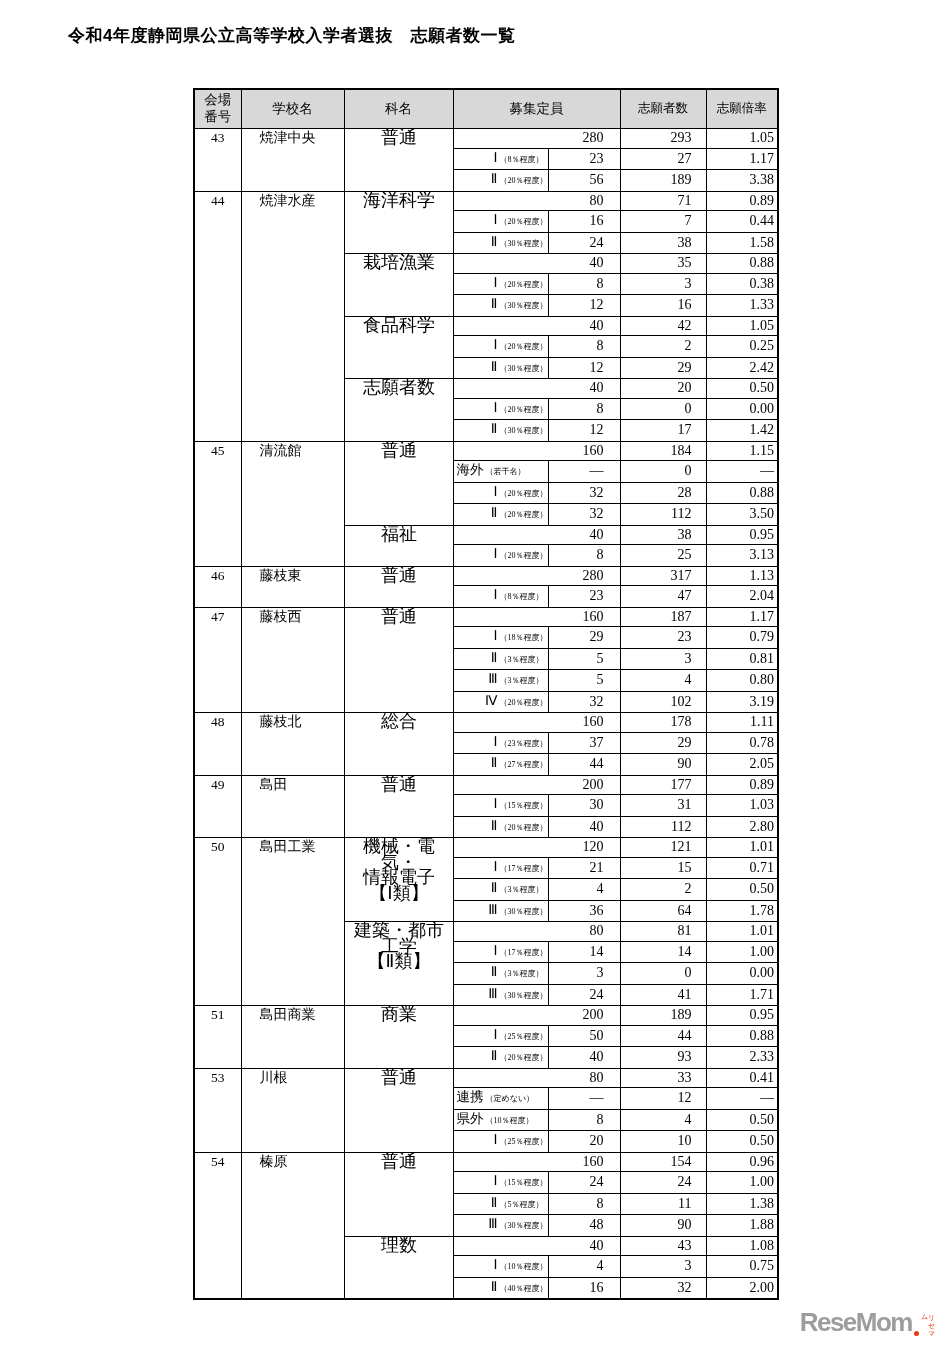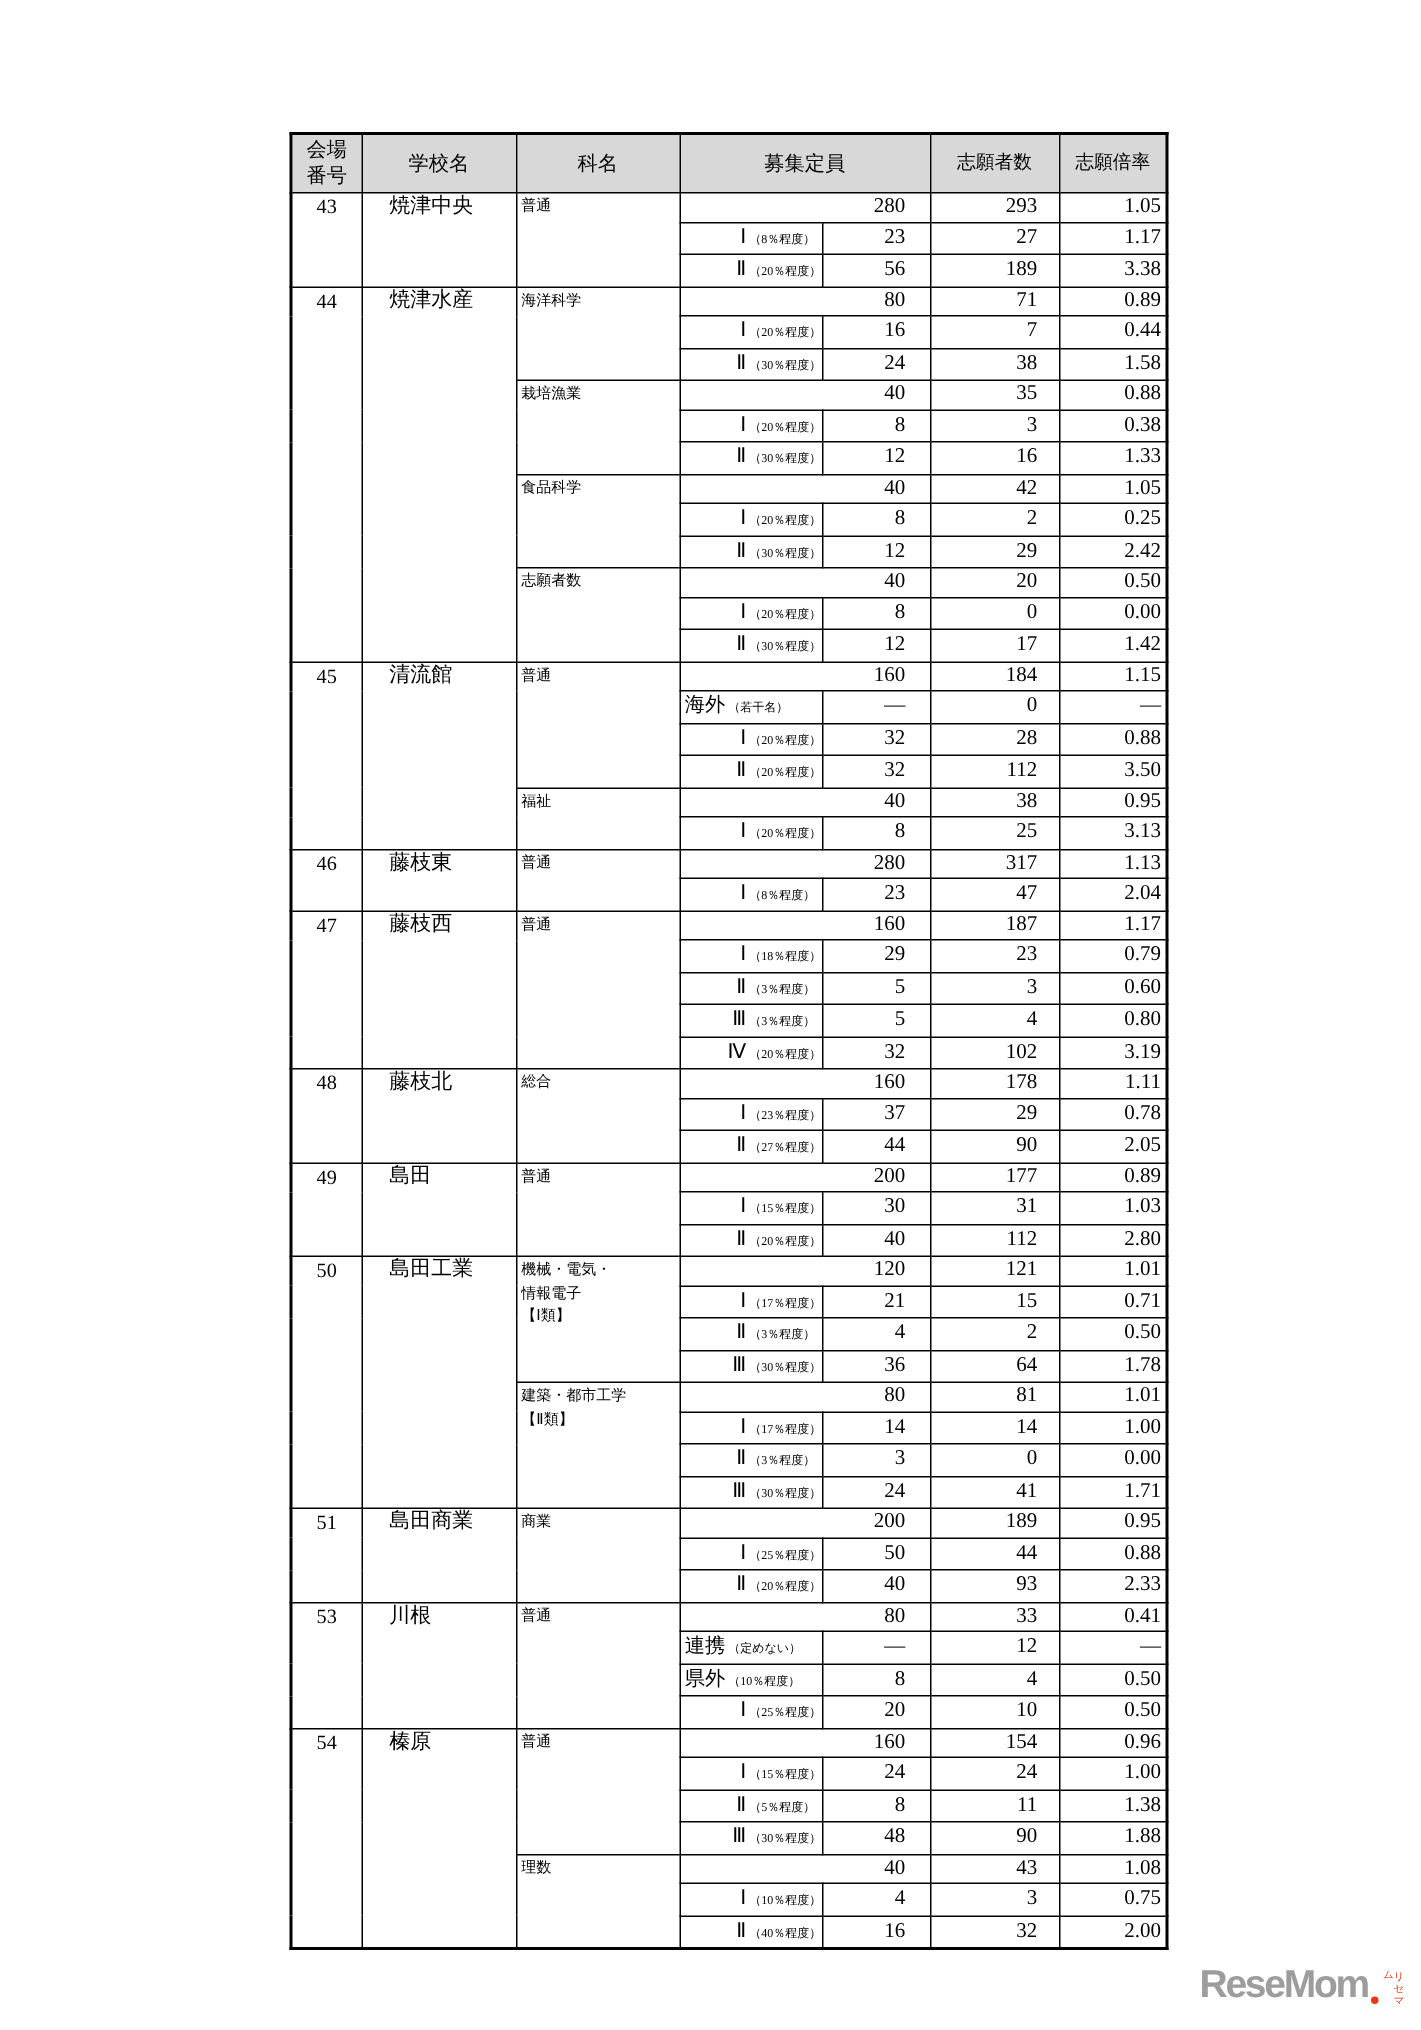--- a/index.html
+++ b/index.html
@@ -16,21 +16,21 @@
   table.main { border-collapse:collapse; table-layout:fixed; border:2px solid #000; }
   th, td { border:1px solid #000; padding:0; overflow:hidden; }
   thead th {
     background:#d8d8d8; height:38px; text-align:center; vertical-align:middle;
     font-weight:normal; font-size:13.5px; line-height:1.25; white-space:pre-line;
   }
   thead th.small { font-size:12.5px; }
   td { height:18.5px; line-height:18.5px; font-size:13.5px; }
   td.venue  { text-align:center; vertical-align:top; }
   td.school { text-align:left; vertical-align:top; padding-left:18px; font-size:14px; white-space:nowrap; }
-  td.dept   { text-align:left; vertical-align:top; padding:1px 2px 0 3px; font-size:10px;
+  td.dept   { text-align:center; vertical-align:top; padding:1px 2px 0 3px; font-size:18px;
               line-height:15.5px; white-space:pre-line; }
   td.sel    { padding-left:2px; white-space:nowrap;margin-left:13px; }
   td.num    { text-align:right; font-size:14px; }
   td.cap    { padding-right:16px;padding-left:23px; }
   td.app    { padding-right:14px; }
   td.ratio  { padding-right:3px; }
   .sel-type { display:inline-block; width:42px; text-align:right; }
   .sel-type.wide { width:auto; text-align:left; padding-left:1px; }
   .sel-note { font-size:8px; margin-left:2px; }
   .logo {
@@ -43,20 +43,21 @@
   .logo-sub {
     writing-mode:vertical-rl; font-size:7px; letter-spacing:1px;
     color:#e8380d; height:30px; line-height:1;
   }
 </style>
 </head>
 <body>
 
 <div class="page">
 
+  <h1 class="title">令和4年度静岡県公立高等学校入学者選抜　志願者数一覧</h1>
 
   <div class="table-wrap">
     <table class="main">
       <colgroup>
         <col style="width:47px">
         <col style="width:103px">
         <col style="width:109px">
         <col style="width:93px">
         <col style="width:72px">
         <col style="width:86px">
@@ -231,21 +232,21 @@
           <tr>
             <td class="sel"><span class="sel-type">Ⅰ</span><span class="sel-note">（18％程度）</span></td>
             <td class="num cap">29</td>
             <td class="num app">23</td>
             <td class="num ratio">0.79</td>
           </tr>
           <tr>
             <td class="sel"><span class="sel-type">Ⅱ</span><span class="sel-note">（3％程度）</span></td>
             <td class="num cap">5</td>
             <td class="num app">3</td>
-            <td class="num ratio">0.60</td>
+            <td class="num ratio">0.81</td>
           </tr>
           <tr>
             <td class="sel"><span class="sel-type">Ⅲ</span><span class="sel-note">（3％程度）</span></td>
             <td class="num cap">5</td>
             <td class="num app">4</td>
             <td class="num ratio">0.80</td>
           </tr>
           <tr>
             <td class="sel"><span class="sel-type">Ⅳ</span><span class="sel-note">（20％程度）</span></td>
             <td class="num cap">32</td>

